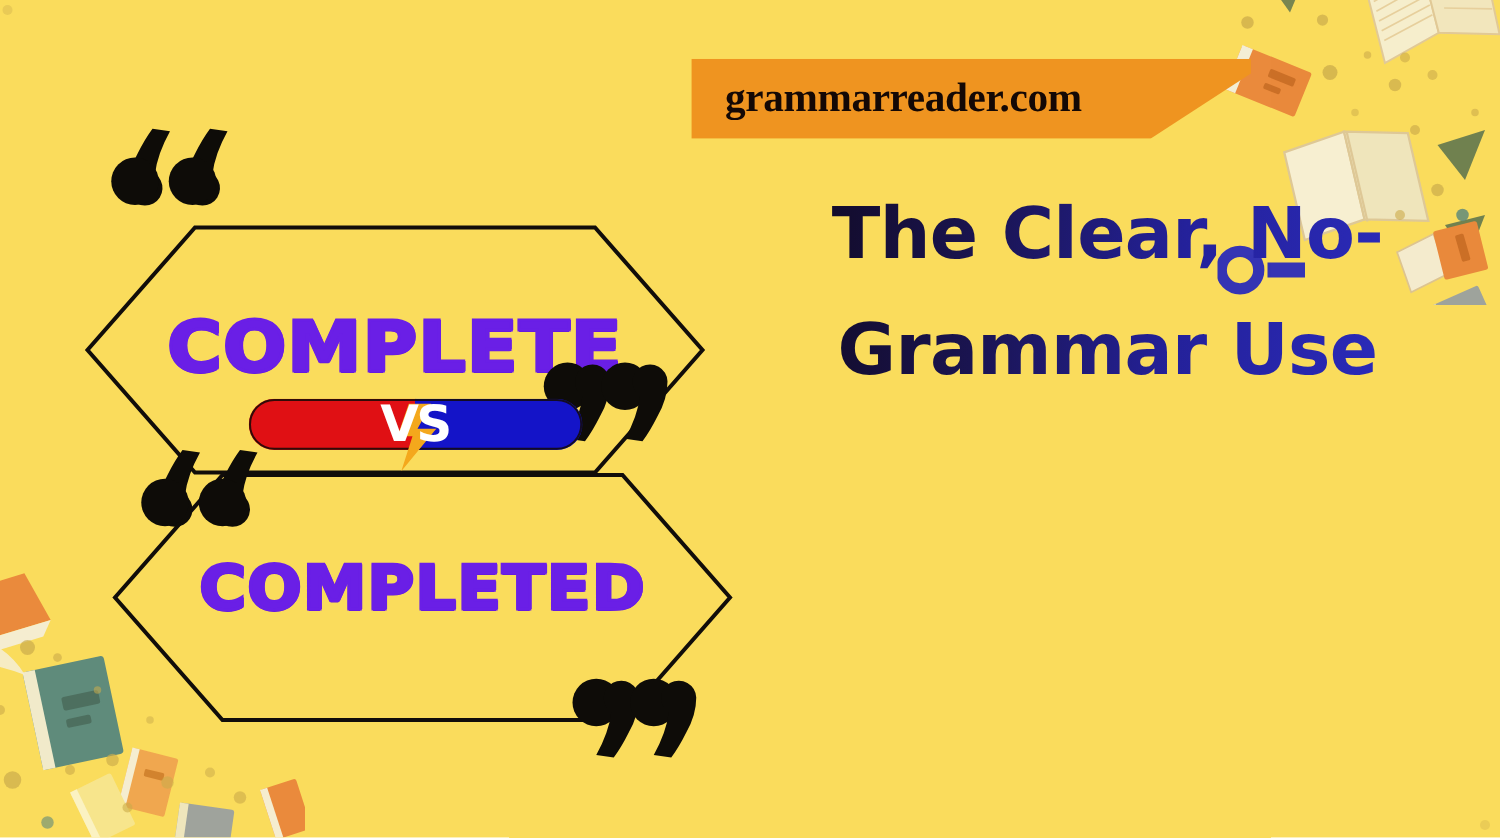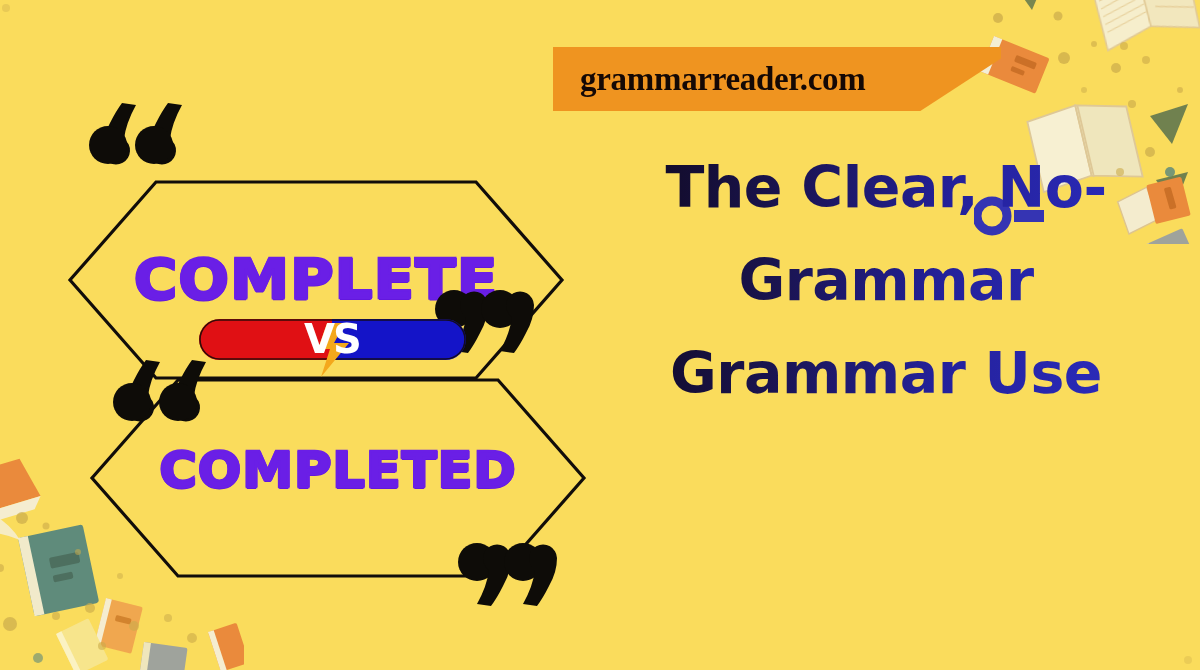--- a/index.html
+++ b/index.html
@@ -332,17 +332,16 @@
           <path d="M36 66 q6 -8 12 -20 q8 -14 8 -28 a14 14 0 1 0 -22 12 q-2 16 -12 34 Z"></path>
           <circle cx="68" cy="22" r="19"></circle>
           <path d="M82 66 q6 -8 12 -20 q8 -14 8 -28 a14 14 0 1 0 -22 12 q-2 16 -12 34 Z"></path>
         </g>
       </svg>
     </div>
   </div>
 
   <div class="headline">
     <span class="headline-line">The Clear, No-</span>
-    <span class="headline-line">Grammar</span>
     <span class="headline-line">Grammar Use</span>
   </div>
 
 </div>
 
 </body></html>

